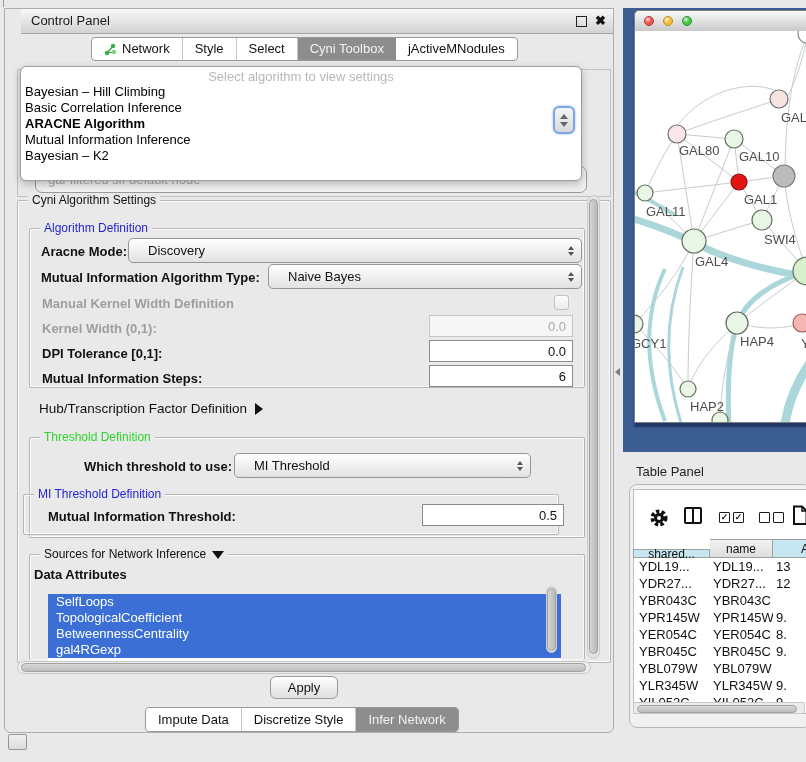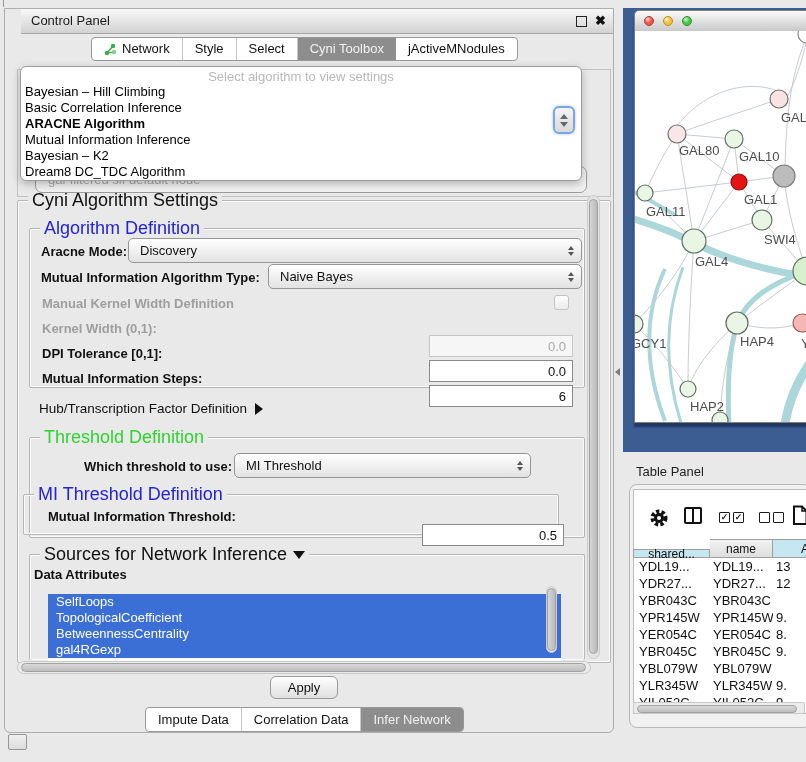--- a/index.html
+++ b/index.html
@@ -31,36 +31,36 @@
       border-radius:7px;background:#f1f1f1;z-index:1;font-size:13px;color:#a8a8a8;
       display:flex;align-items:center;padding-left:12px;box-sizing:border-box;}
   .blue-stepper{position:absolute;left:548px;top:97px;width:22px;height:28px;border:2px solid #7aa4e2;
       border-radius:6px;background:linear-gradient(#f4f4f4,#d9d9d9);box-shadow:0 0 3px #9cbdf0;z-index:8;
       display:flex;flex-direction:column;align-items:center;justify-content:center;gap:3px;box-sizing:border-box;}
   .tri-up{width:0;height:0;border-left:4px solid transparent;border-right:4px solid transparent;border-bottom:5px solid #666;}
   .tri-dn{width:0;height:0;border-left:4px solid transparent;border-right:4px solid transparent;border-top:5px solid #666;}
   .panel-behind{position:absolute;left:12px;top:60px;width:592px;height:126px;border:1px solid #c2c2c2;background:#e9e9e9;}
   
   .grp{position:absolute;border:1px solid #b6b6b6;border-radius:2px;box-shadow:inset 0 0 0 1px #fafafa;}
-  .grp-ttl{position:absolute;top:-8px;left:10px;background:#e9e9e9;padding:0 4px;font-size:18px;line-height:15px;white-space:nowrap;}
+  .grp-ttl{position:absolute;top:-8px;left:10px;background:#e9e9e9;padding:0 4px;font-size:12px;line-height:15px;white-space:nowrap;}
   .ttl-blue{color:#2424d6;}
   .ttl-green{color:#2fd32f;}
   .lbl{position:absolute;font-size:13px;font-weight:bold;white-space:nowrap;line-height:15px;}
   .lbl.dim{color:#9e9e9e;}
   .plain{font-weight:normal;}
   .combo{position:absolute;height:25px;border:1px solid #969696;border-radius:5px;
       background:linear-gradient(#ffffff,#e2e2e2);font-size:13px;display:flex;align-items:center;
-      padding:0 24px 0 11px;box-sizing:border-box;}
+      padding:0 24px 0 19px;box-sizing:border-box;}
   .combo .spin{position:absolute;right:7px;top:50%;transform:translateY(-50%);
       display:flex;flex-direction:column;gap:2px;}
   .combo .spin i{display:block;width:0;height:0;border-left:3.5px solid transparent;border-right:3.5px solid transparent;}
   .combo .spin i.u{border-bottom:4.5px solid #555;}
   .combo .spin i.d{border-top:4.5px solid #555;}
   .fld{position:absolute;height:22px;border:1px solid #8a8a8a;background:#fff;font-size:13px;
-      display:flex;align-items:center;justify-content:flex-end;padding:0 6px;box-sizing:border-box;margin-top:20px;}
+      display:flex;align-items:center;justify-content:flex-end;padding:0 6px;box-sizing:border-box;}
   .fld.dis{border-color:#c6c6c6;background:#f6f6f6;color:#a9a9a9;}
   .chk{position:absolute;width:13px;height:13px;border:1px solid #c3c3c3;border-radius:3px;
       background:linear-gradient(#fdfdfd,#ececec);}
   .expander-tri{display:inline-block;width:0;height:0;border-top:6px solid transparent;
       border-bottom:6px solid transparent;border-left:8px solid #111;margin-left:8px;vertical-align:middle;}
   .collapse-tri{display:inline-block;width:0;height:0;border-left:6px solid transparent;
       border-right:6px solid transparent;border-top:8px solid #111;margin-left:6px;vertical-align:middle;}
   .attr-list{position:absolute;left:43px;top:585px;width:513px;height:67px;background:#fff;overflow:hidden;}
   .attr-item{height:16px;line-height:16px;background:#3b6fd6;color:#fff;font-size:13px;padding-left:8px;}
   
@@ -156,21 +156,20 @@
       <span>gal-filtered sif default node</span>
     </div>
 
     <div class="dd">
       <div class="dd-ph">Select algorithm to view settings</div>
       <div class="dd-item">Bayesian – Hill Climbing</div>
       <div class="dd-item">Basic Correlation Inference</div>
       <div class="dd-item bold">ARACNE Algorithm</div>
       <div class="dd-item">Mutual Information Inference</div>
       <div class="dd-item">Bayesian – K2</div>
-      <div class="dd-item">Dream8 DC_TDC Algorithm</div>
     </div>
     <div class="blue-stepper">
       <span class="tri-up"></span>
       <span class="tri-dn"></span>
     </div>
 
     <div class="grp" style="left:12px;top:191px;width:592px;height:461px;">
       <span class="grp-ttl">Cyni Algorithm Settings</span>
     </div>
 
@@ -254,21 +253,21 @@
 
     <div class="btn" style="left:265px;top:667px;width:68px;">
       <span>Apply</span>
     </div>
 
     <div class="tabbar" style="left:140px;top:698px;height:23px;">
       <div class="tab" style="line-height:23px;">
         <span>Impute Data</span>
       </div>
       <div class="tab" style="line-height:23px;">
-        <span>Correlation Data</span>
+        <span>Discretize Style</span>
       </div>
       <div class="tab sel" style="line-height:23px;">
         <span>Infer Network</span>
       </div>
     </div>
   </div>
 
   <div class="mini-ico"></div>
   <div class="split-tri"></div>
 

